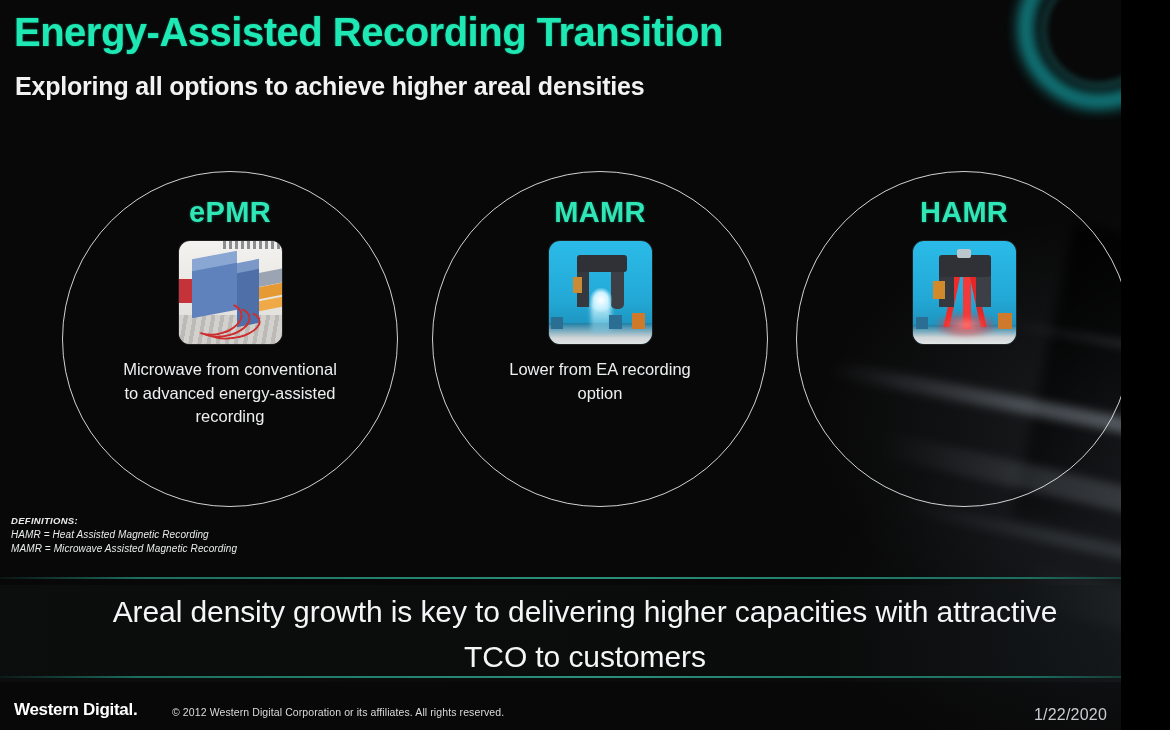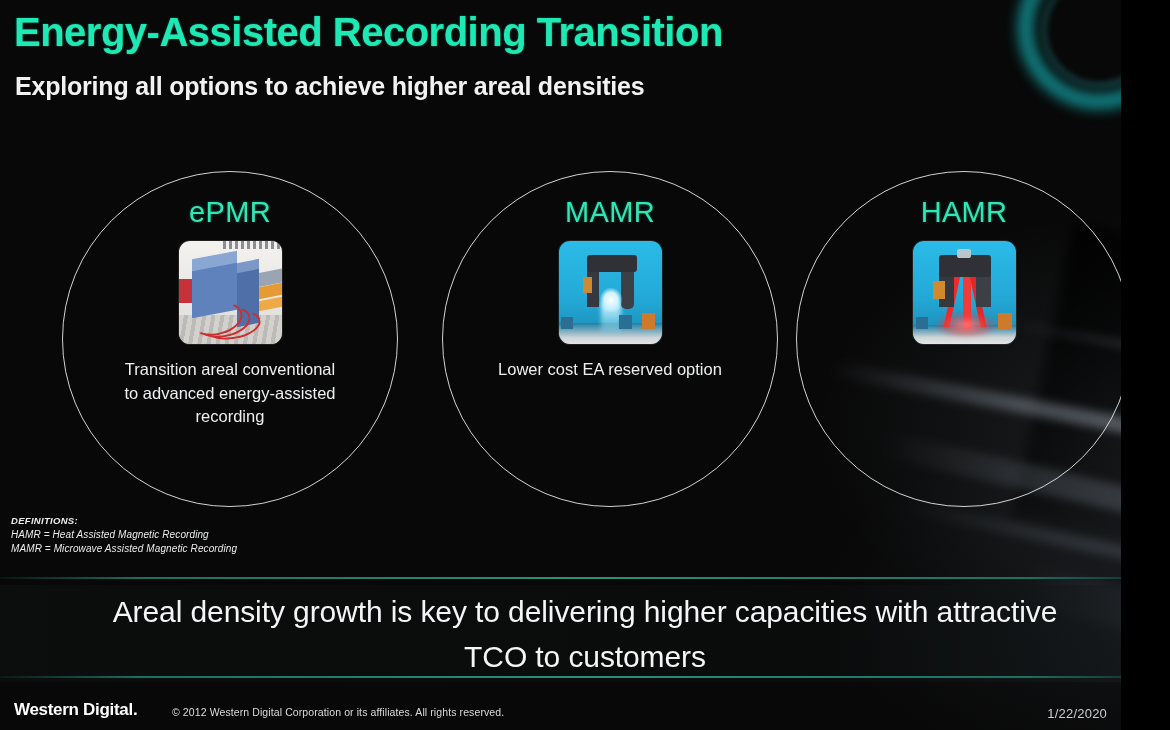--- a/index.html
+++ b/index.html
@@ -70,26 +70,26 @@
   
   .circle {
     position:absolute;
     width:336px; height:336px;
     border-radius:50%;
     border:1.4px solid rgba(236,238,240,0.88);
     top:171px;
     display:flex; flex-direction:column; align-items:center;
   }
   .c1 { left:62px; }
-  .c2 { left:442px; }
+  .c2 { left:432px; }
   .c3 { left:796px; }
 
   .circle-title {
     margin-top:24px;
-    font-size:29px; font-weight:400;
+    font-size:29px; font-weight:700;
     color:#2fe6b7; letter-spacing:0.3px;
     text-shadow:0 0 3px rgba(47,230,183,0.35);
   }
   .thumb {
     margin-top:12px;
     width:103px; height:103px;
     border-radius:11px;
     position:relative; overflow:hidden;
     box-shadow:0 0 0 1px rgba(255,255,255,0.10);
   }
@@ -188,21 +188,21 @@
   .wd-logo {
     position:absolute; left:14px; top:700px;
     font-size:17px; font-weight:bold; color:#ffffff; letter-spacing:-0.3px;
   }
   .copyright {
     position:absolute; left:172px; top:706px;
     font-size:10.5px; color:#d8dadc; letter-spacing:0.1px;
   }
   .date {
     position:absolute; right:14px; top:706px;
-    font-size:13px; color:#c9ccd0; letter-spacing:0.2px;
+    font-size:16px; color:#c9ccd0; letter-spacing:0.2px;
   }
 </style>
 </head>
 <body>
 
 <div id="slide">
 
   <div class="corner-glow"></div>
   <div class="corner-glow-inner"></div>
   <div class="dark-wedge"></div>
@@ -225,38 +225,38 @@
       <div class="blk ep-org1"></div>
       <div class="blk ep-org2"></div>
       <div class="blk ep-blue2"></div>
       <div class="blk ep-blue2b"></div>
       <div class="blk ep-blue1"></div>
       <div class="blk ep-blue1b"></div>
       <div class="ep-arc ep-a1"></div>
       <div class="ep-arc ep-a2"></div>
       <div class="ep-arc ep-a3"></div>
     </div>
-    <div class="circle-caption">Transition areal conventional to advanced energy-assisted recording</div>
+    <div class="circle-caption">Microwave from conventional to advanced energy-assisted recording</div>
   </div>
 
   <div class="circle c2">
     <div class="circle-title">MAMR</div>
     <div class="thumb th-mamr">
       <div class="mm-floor"></div>
       <div class="mm-beam"></div>
       <div class="mm-leg-l"></div>
       <div class="mm-leg-r"></div>
       <div class="mm-gold"></div>
       <div class="mm-head"></div>
       <div class="mm-glow"></div>
       <div class="mm-b1"></div>
       <div class="mm-b2"></div>
       <div class="mm-b3"></div>
     </div>
-    <div class="circle-caption">Lower cost EA reserved option</div>
+    <div class="circle-caption">Lower from EA recording option</div>
   </div>
 
   <div class="circle c3">
     <div class="circle-title">HAMR</div>
     <div class="thumb th-hamr">
       <div class="hm-floor"></div>
       <div class="hm-laser1"></div>
       <div class="hm-laser2"></div>
       <div class="hm-laser3"></div>
       <div class="hm-hot"></div>

